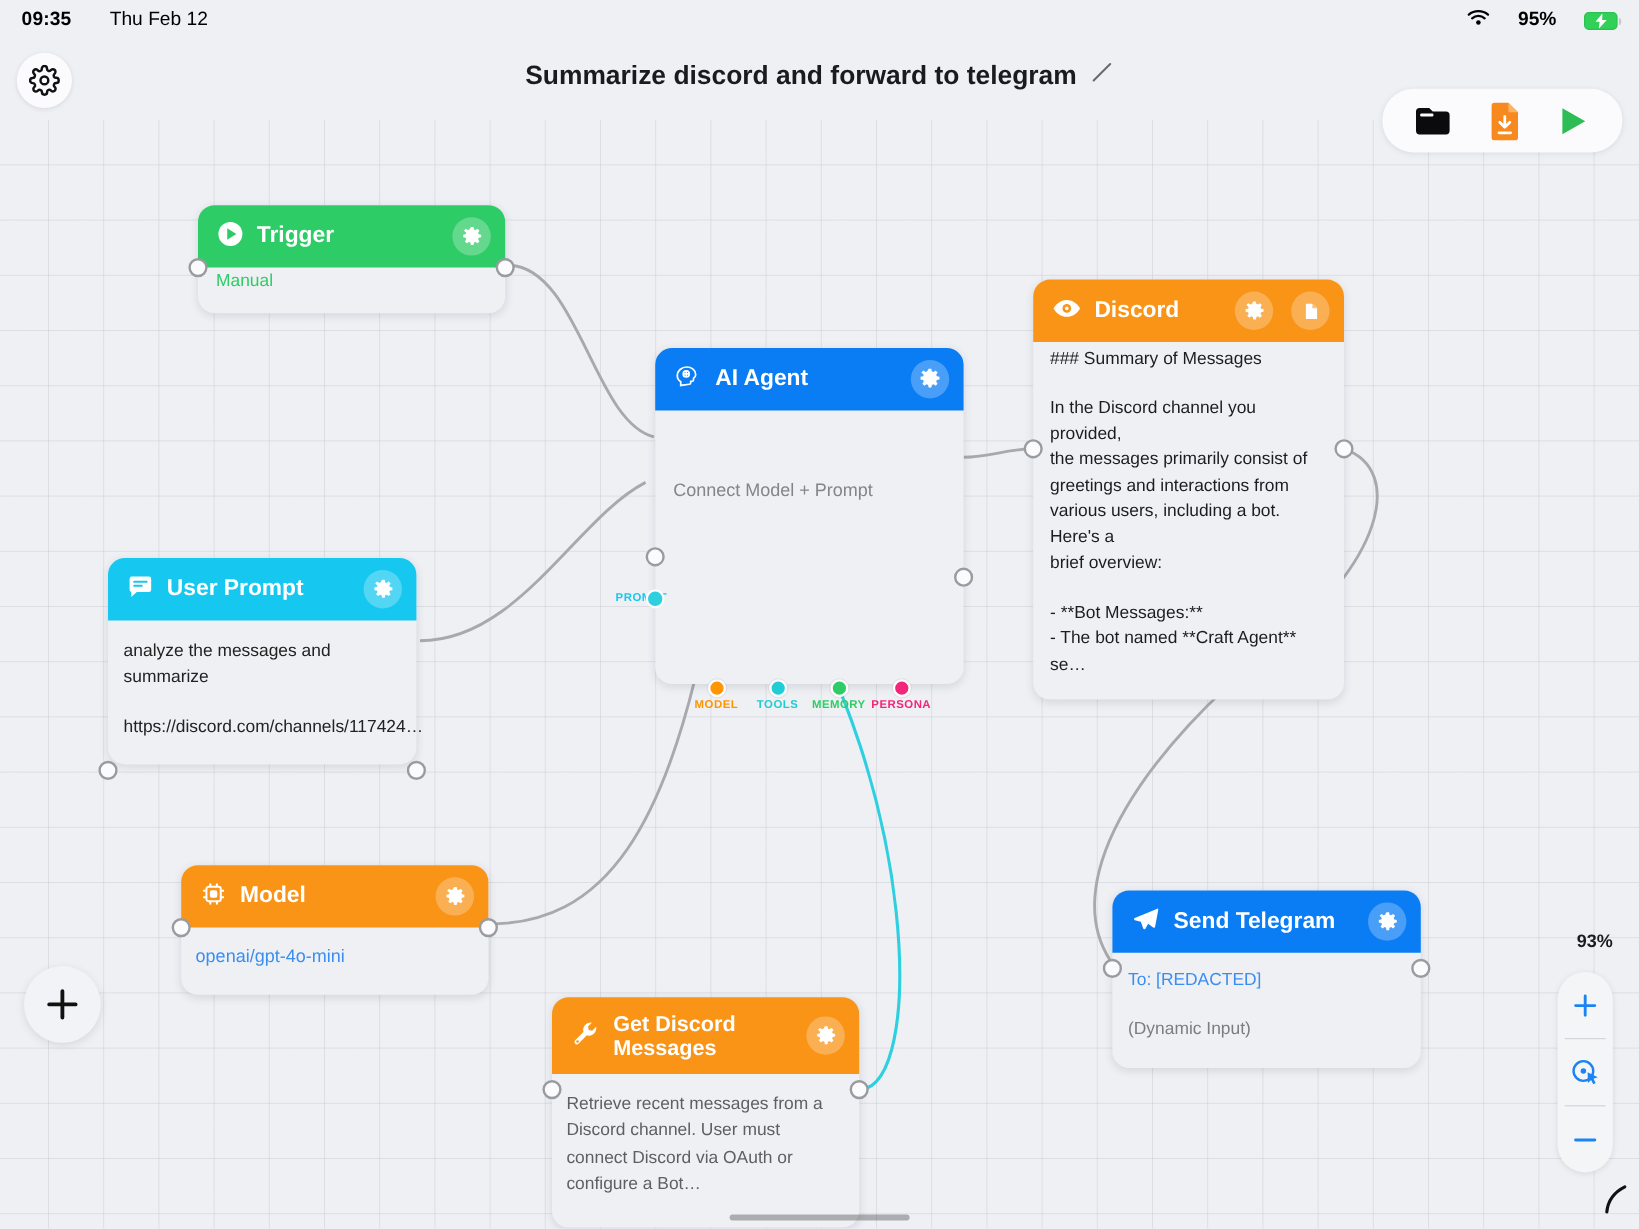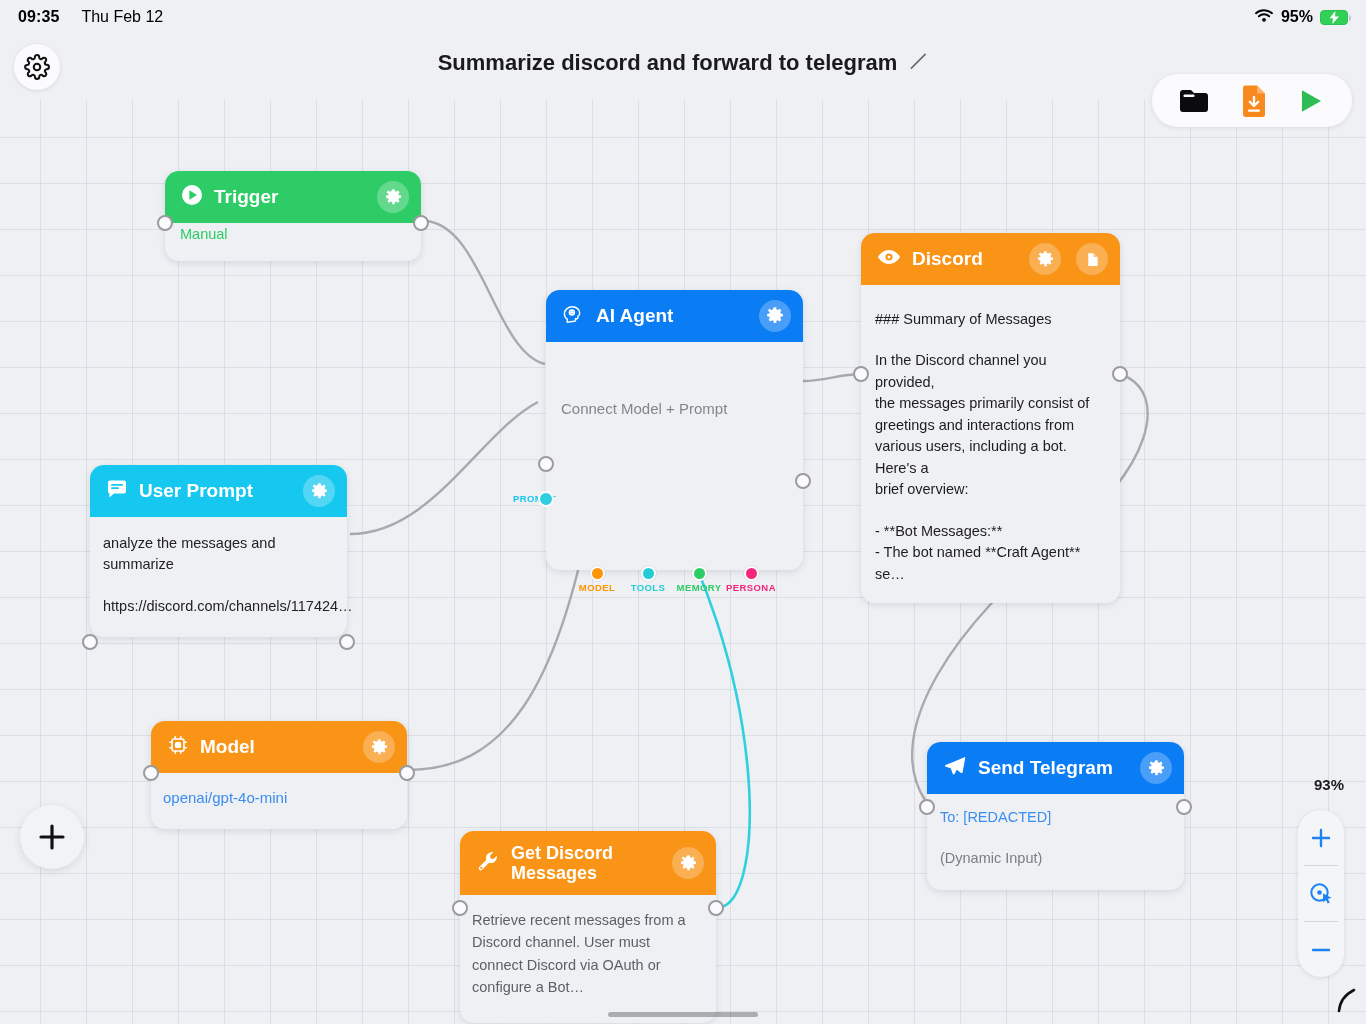--- a/index.html
+++ b/index.html
@@ -12,24 +12,24 @@
   #root { position: relative; width: 1366px; height: 1024px; }
 
   
   .statusbar {
     position: absolute; top: 0; left: 0; width: 1366px; height: 34px;
     background: #eef0f4;
     display: flex; align-items: center; justify-content: space-between;
     padding: 0 18px;
     z-index: 60;
   }
-  .sb-left { display: flex; align-items: flex-start; gap: 22px; }
+  .sb-left { display: flex; align-items: flex-start; gap: 32px; }
   .sb-time { font-size: 16px; font-weight: 700; color: #000; letter-spacing: .1px; }
   .sb-date { font-size: 16px; font-weight: 400; color: #000; }
-  .sb-right { display: flex; align-items: center; gap: 7px; }
+  .sb-right { display: flex; align-items: center; gap: 23px; }
   .sb-pct { font-size: 16px; font-weight: 600; color: #000; }
   .wifi-ic { display: block; }
   .batt {
     width: 28px; height: 15px; border-radius: 4px;
     background: #31d158; border: 1px solid #2cc052;
     position: relative; display: flex; align-items: center; justify-content: center;
   }
   .batt:after {
     content: ""; position: absolute; right: -4px; top: 4px;
     width: 2.5px; height: 6px; background: #c8c9cd; border-radius: 0 2px 2px 0;
@@ -351,21 +351,21 @@
             <path d="M10.6 1.5h2.8l.45 2.6 1.6.66 2.2-1.45 2 2-1.45 2.2.66 1.6 2.6.45v2.8l-2.6.45-.66 1.6 1.45 2.2-2 2-2.2-1.45-1.6.66-.45 2.6h-2.8l-.45-2.6-1.6-.66-2.2 1.45-2-2 1.45-2.2-.66-1.6-2.6-.45v-2.8l2.6-.45.66-1.6L3.35 5.3l2-2 2.2 1.45 1.6-.66z"></path>
           </svg>
         </span>
         <span class="hbtn" style="margin-left:4px">
           <svg width="17" height="17" viewBox="0 0 20 20">
             <path d="M5 2.5h6.3L16 7v10.5H5z" fill="#fff"></path>
               <path d="M11.3 2.5 16 7h-4.7z" fill="#f9c185"></path>
           </svg>
         </span>
       </div>
-      <div class="node-body" style="padding:24px 14px 18px">
+      <div class="node-body" style="padding:4px 14px 18px">
         <p style="color:#1d1d20; margin-bottom:0">### Summary of Messages</p>
         <p style="height:20px"></p>
         <p style="color:#1d1d20">In the Discord channel you provided,</p>
         <p style="color:#1d1d20">the messages primarily consist of</p>
         <p style="color:#1d1d20">greetings and interactions from</p>
         <p style="color:#1d1d20">various users, including a bot. Here's a</p>
         <p style="color:#1d1d20">brief overview:</p>
         <p style="height:20px"></p>
         <p style="color:#1d1d20">- **Bot Messages:**</p>
         <p style="color:#1d1d20">  - The bot named **Craft Agent** se…</p>

